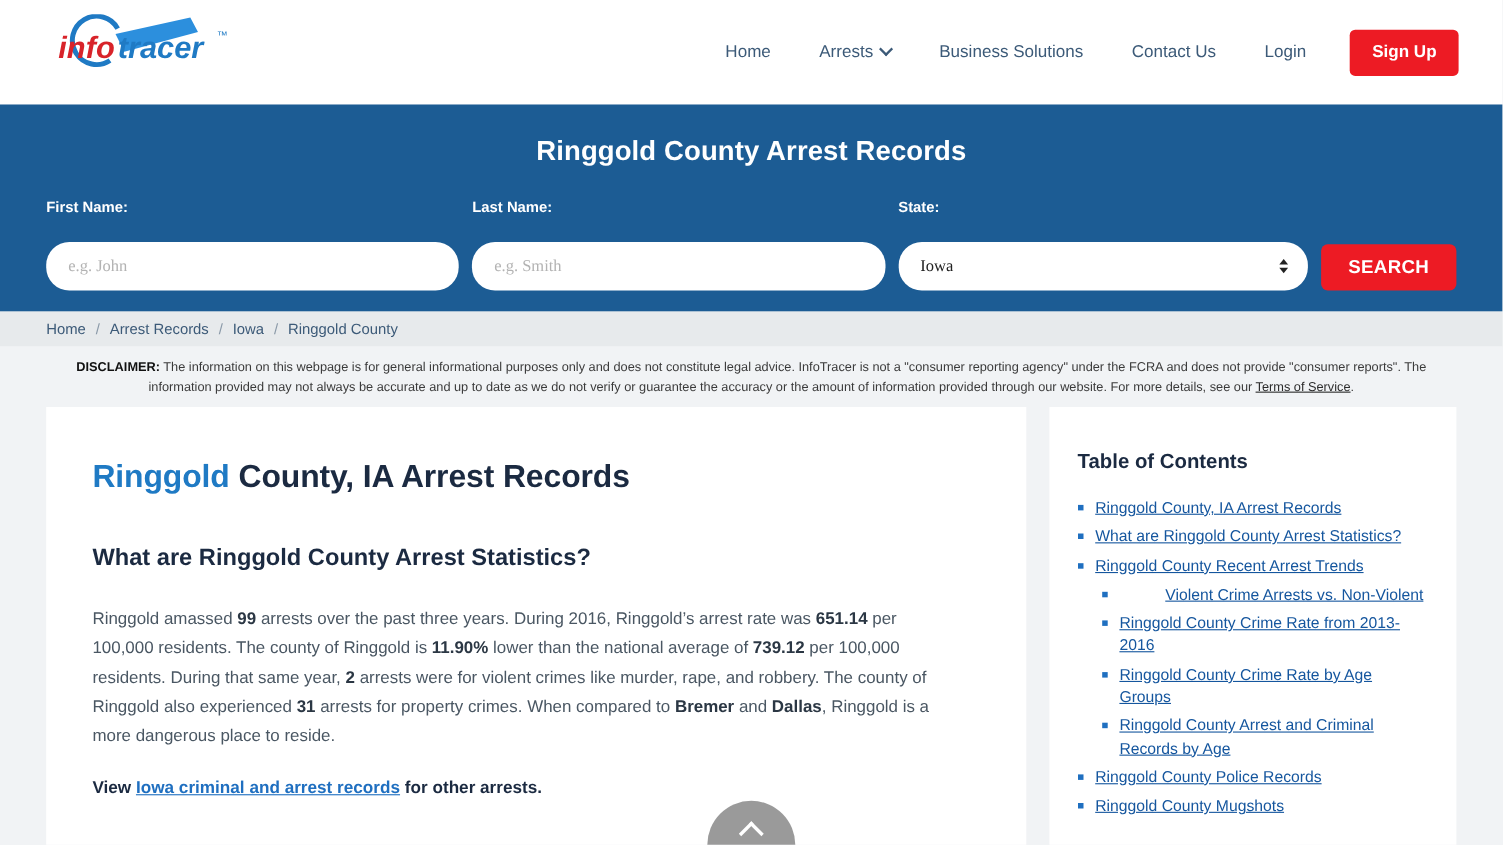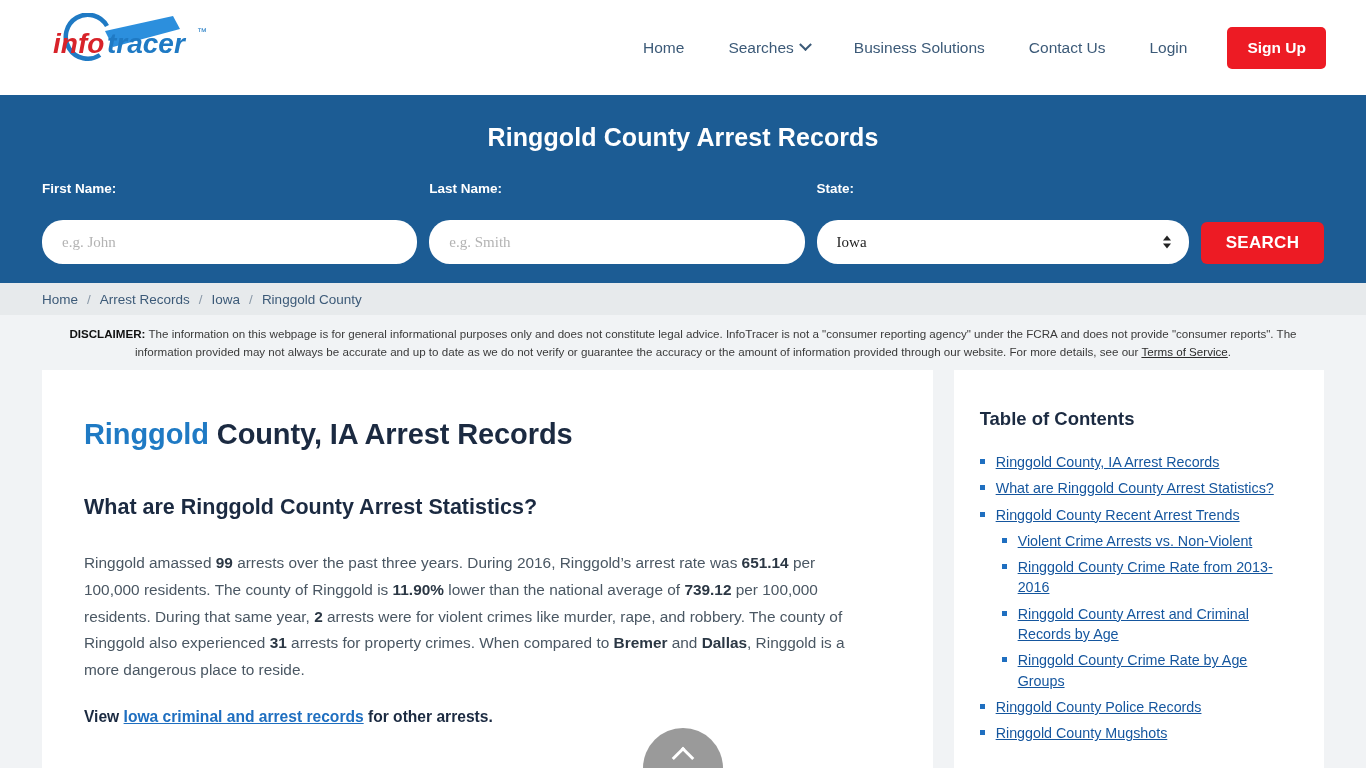--- a/index.html
+++ b/index.html
@@ -217,21 +217,21 @@
     font-weight: bold;
     color: #1b2a41;
     margin-bottom: 22px;
   }
   .toc-list { list-style: none; }
   .toc-li {
     display: flex;
     align-items: flex-start;
     margin-bottom: 6px;
   }
-  .toc-li.sub { padding-left: 22px; }
+  .toc-li.sub { padding-left: 22px; justify-content: space-between; }
   .bullet {
     width: 5px; height: 5px;
     background: #1f6fc0;
     margin-top: 7px;
     margin-right: 11px;
     flex: 0 0 auto;
   }
   .toc-link {
     color: #15569e;
     font-size: 14.3px;
@@ -277,21 +277,21 @@
         <text x="62" y="40" font-family="Liberation Sans, sans-serif" font-size="28" font-style="italic" font-weight="bold" fill="#1f7ac4">tracer</text>
         <text x="152" y="22" font-family="Liberation Sans, sans-serif" font-size="10" fill="#1f7ac4">™</text>
       </svg>
     </a>
 
     <nav class="nav">
       <a class="nav-item">
         <span>Home</span>
       </a>
       <a class="nav-item">
-        <span>Searches</span>
+        <span>Arrests</span>
         <span class="chev-down"></span>
       </a>
       <a class="nav-item">
         <span>Business Solutions</span>
       </a>
       <a class="nav-item">
         <span>Contact Us</span>
       </a>
       <a class="nav-item">
         <span>Login</span>
@@ -379,25 +379,25 @@
           <li class="toc-li sub">
             <span class="bullet"></span>
             <a class="toc-link">Violent Crime Arrests vs. Non-Violent</a>
           </li>
           <li class="toc-li sub">
             <span class="bullet"></span>
             <a class="toc-link">Ringgold County Crime Rate from 2013-2016</a>
           </li>
           <li class="toc-li sub">
             <span class="bullet"></span>
+            <a class="toc-link">Ringgold County Crime Rate by Age Groups</a>
+          </li>
+          <li class="toc-li sub">
+            <span class="bullet"></span>
             <a class="toc-link">Ringgold County Arrest and Criminal Records by Age</a>
-          </li>
-          <li class="toc-li sub">
-            <span class="bullet"></span>
-            <a class="toc-link">Ringgold County Crime Rate by Age Groups</a>
           </li>
           <li class="toc-li">
             <span class="bullet"></span>
             <a class="toc-link">Ringgold County Police Records</a>
           </li>
           <li class="toc-li">
             <span class="bullet"></span>
             <a class="toc-link">Ringgold County Mugshots</a>
           </li>
         </ul>

